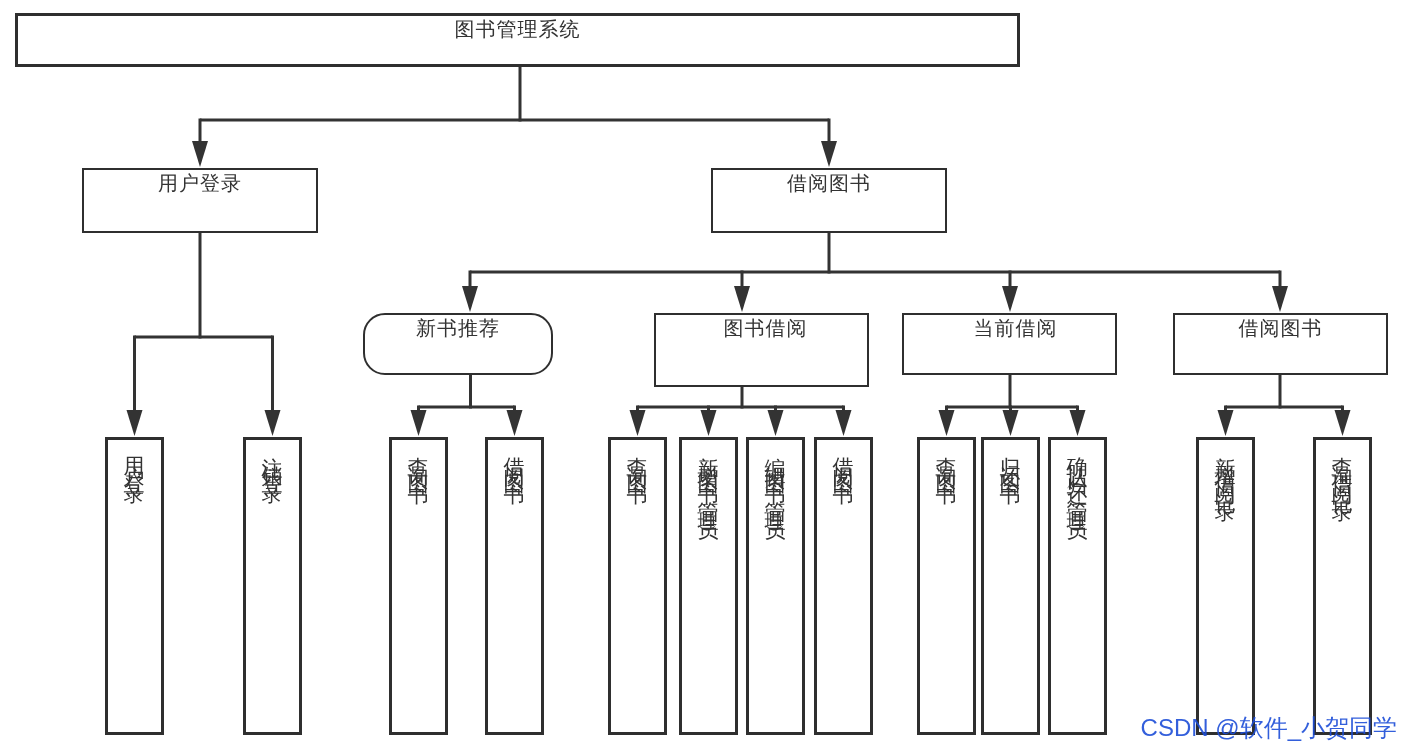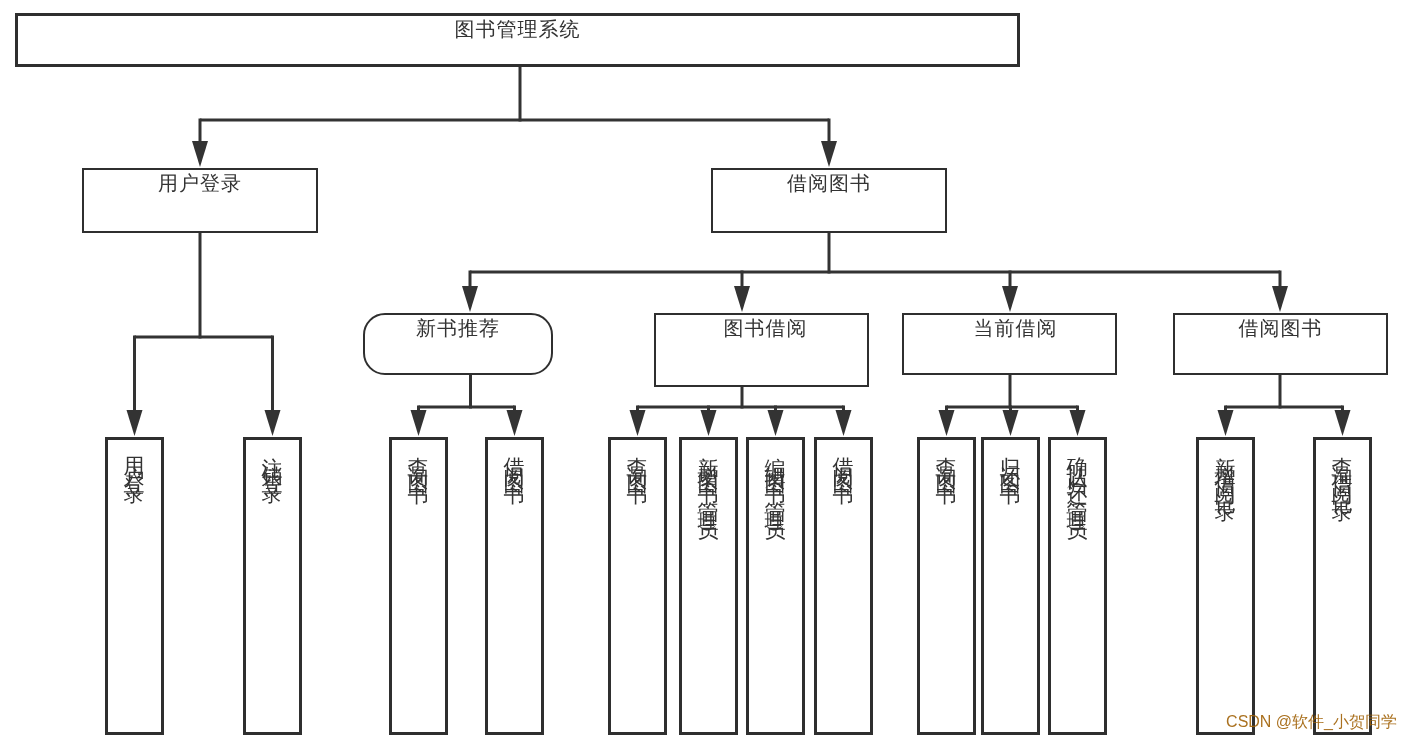--- a/index.html
+++ b/index.html
@@ -50,22 +50,22 @@
     writing-mode: vertical-rl;
     font-size: 21px;
     letter-spacing: 9px;
     line-height: 1;
     white-space: nowrap;
   }
   .watermark {
     position: absolute;
     right: 8px;
     top: 712px;
-    font-size: 16px;
-    color: #a16207;
+    font-size: 24px;
+    color: #1d4ed8;
     opacity: 0.9;
     white-space: nowrap;
     z-index: 5;
   }
 </style>
 </head>
 <body>
 
 <div class="canvas">
 

